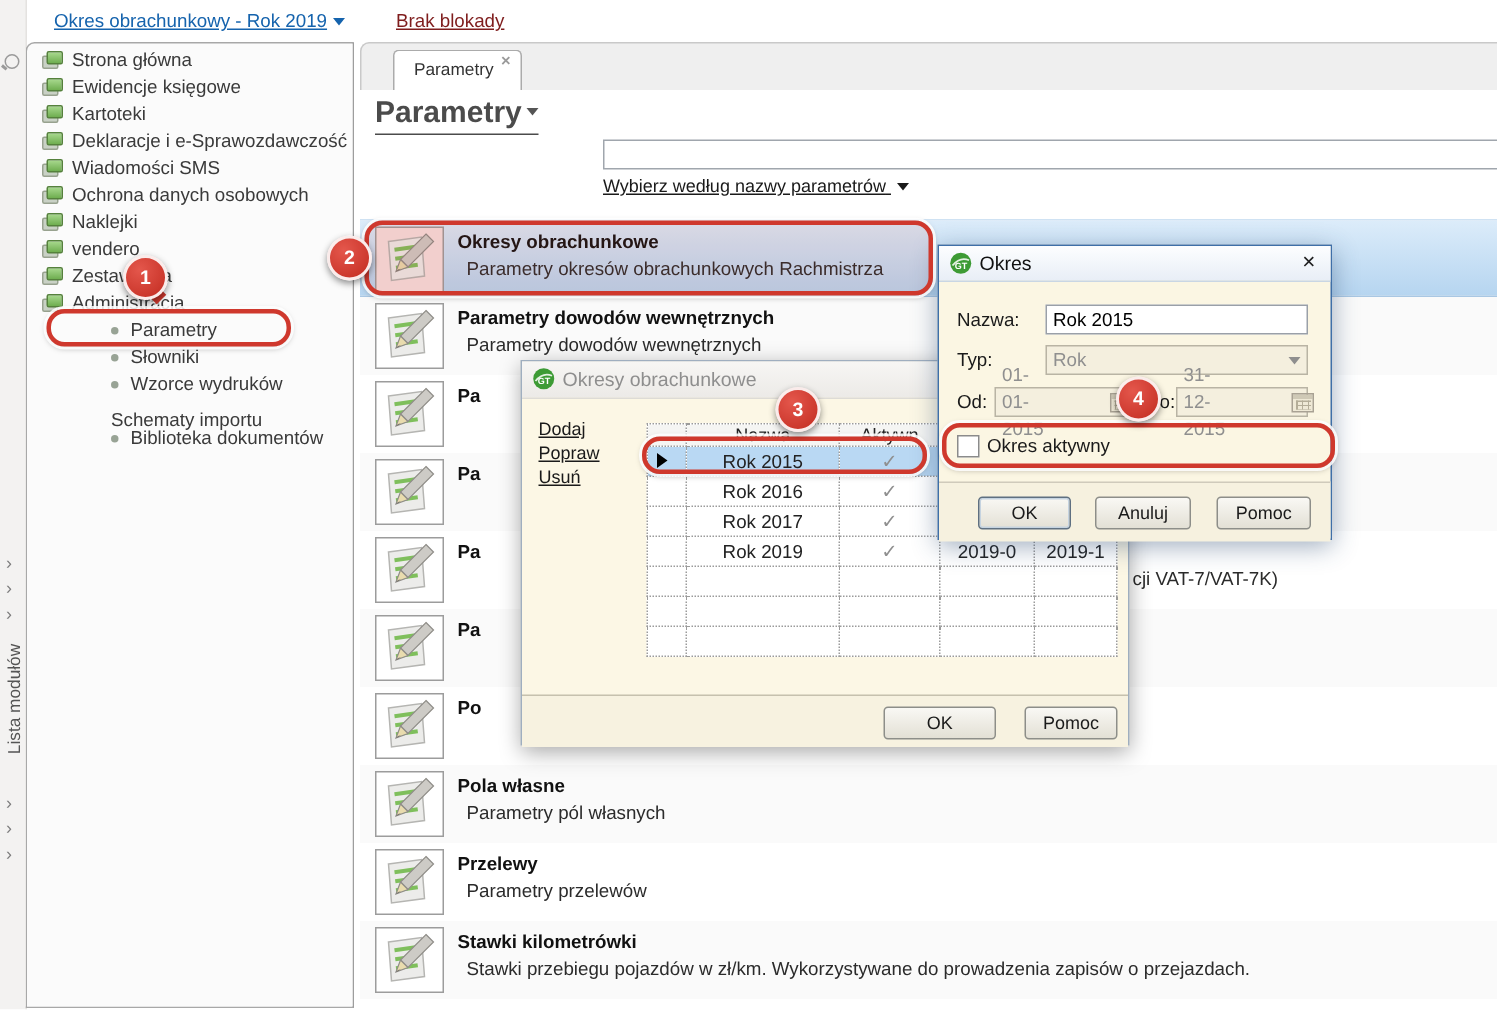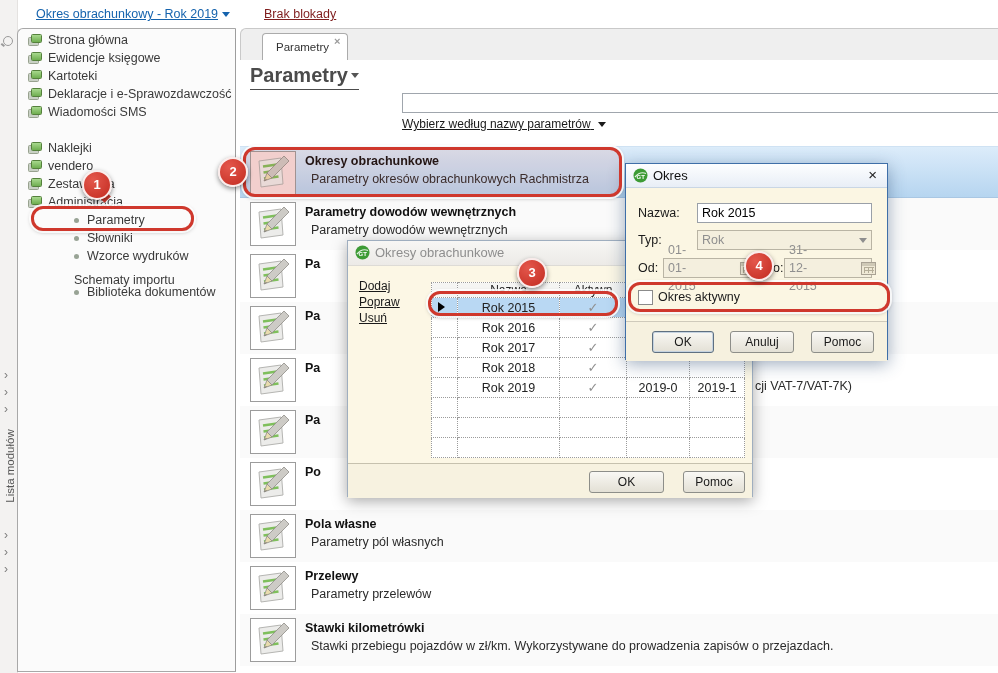--- a/index.html
+++ b/index.html
@@ -142,20 +142,27 @@
           <b></b>
         </span>
         <span>Deklaracje i e-Sprawozdawczość</span>
       </div>
       <div class="side-item" style="top: 74px;">
         <span class="s-icon">
           <i></i>
           <b></b>
         </span>
         <span>Wiadomości SMS</span>
+      </div>
+      <div class="side-item" style="top: 92px;">
+        <span class="s-icon">
+          <i></i>
+          <b></b>
+        </span>
+        <span>Ochrona danych osobowych</span>
       </div>
       <div class="side-item" style="top: 110px;">
         <span class="s-icon">
           <i></i>
           <b></b>
         </span>
         <span>Naklejki</span>
       </div>
       <div class="side-item" style="top: 128px;">
         <span class="s-icon">
@@ -383,27 +390,20 @@
           </tr>
           <tr>
             <td></td>
             <td class="name">Rok 2017</td>
             <td class="chk">✓</td>
             <td class="extra"></td>
             <td class="extra"></td>
           </tr>
           <tr>
             <td></td>
-            <td class="name">Rok 2018</td>
-            <td class="chk">✓</td>
-            <td class="extra"></td>
-            <td class="extra"></td>
-          </tr>
-          <tr>
-            <td></td>
             <td class="name">Rok 2019</td>
             <td class="chk">✓</td>
             <td class="extra">2019-0</td>
             <td class="extra">2019-1</td>
           </tr>
           <tr>
             <td></td>
             <td></td>
             <td></td>
             <td></td>

